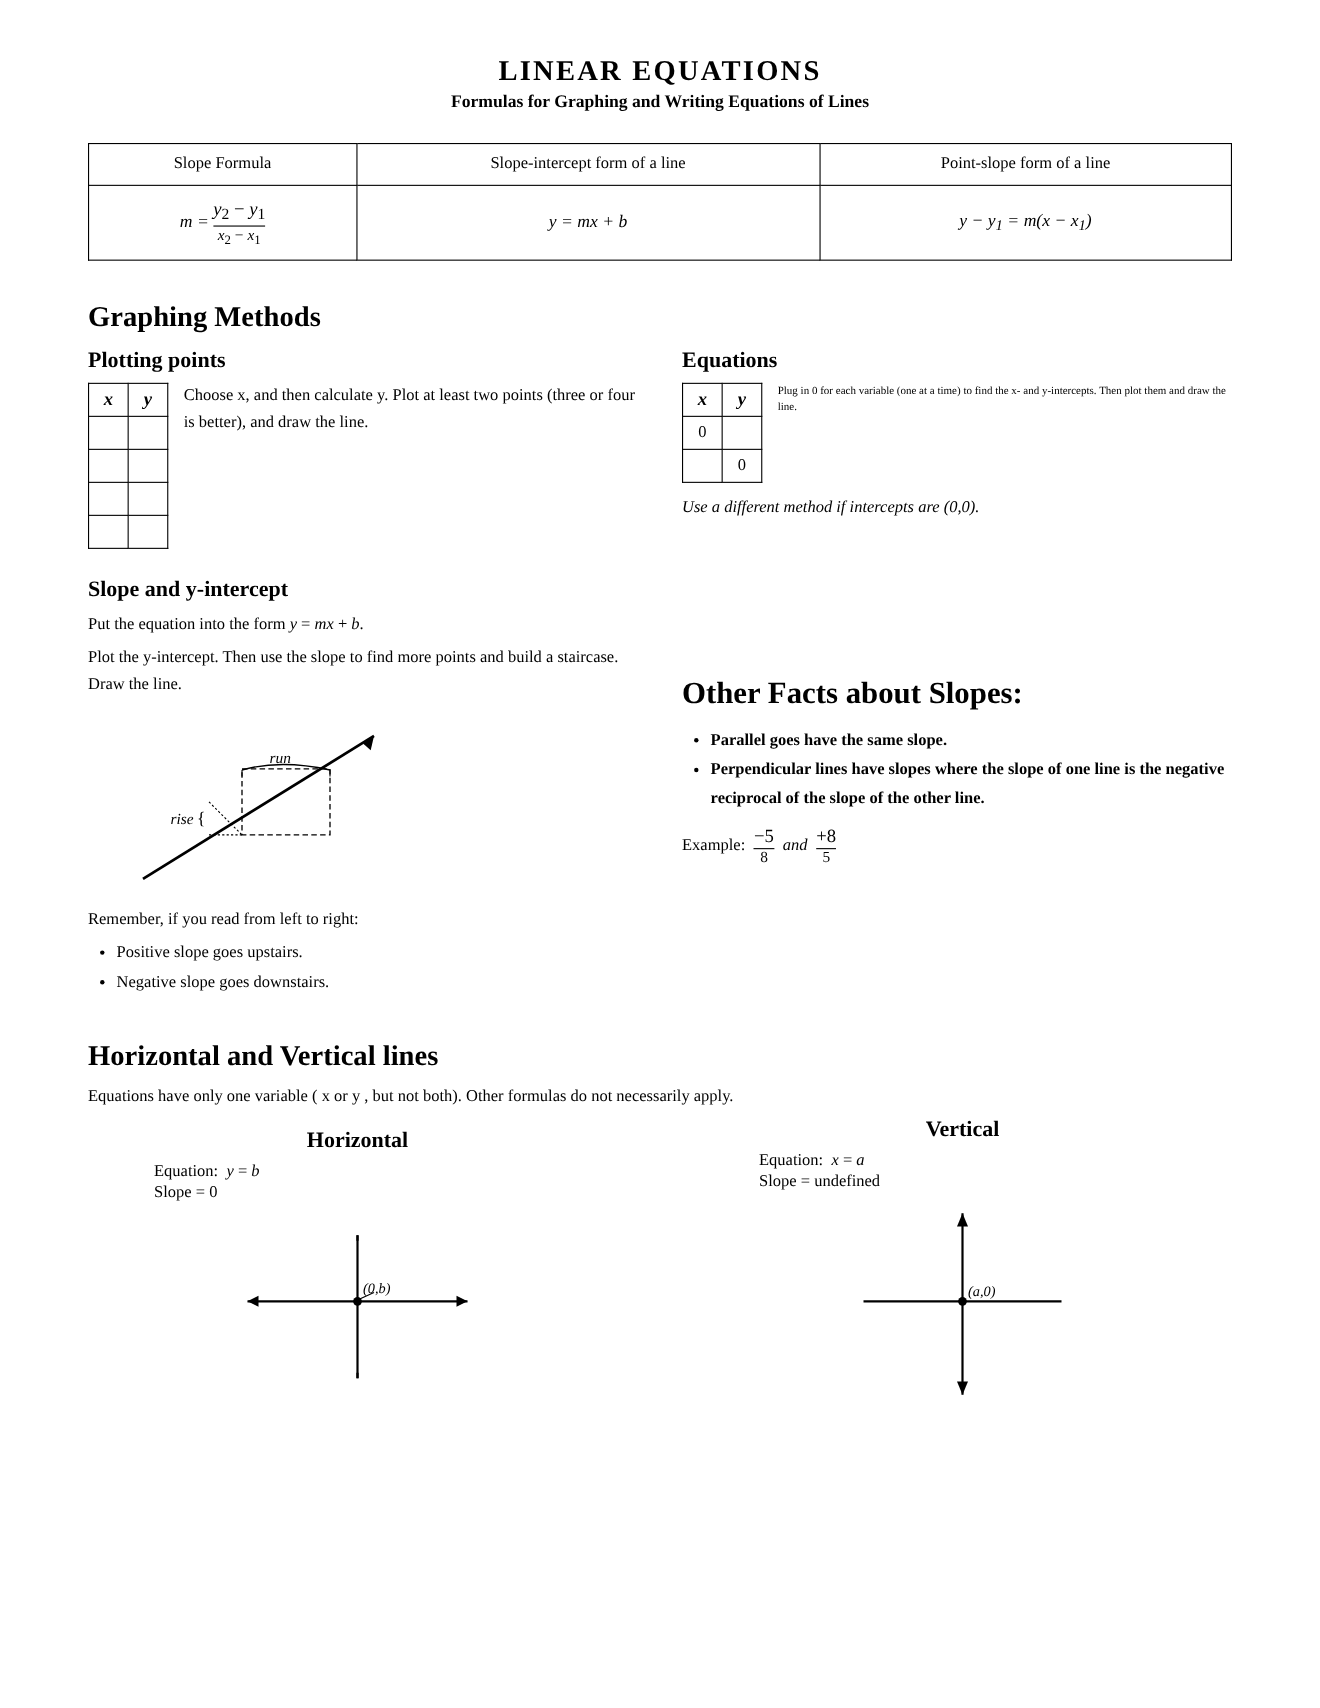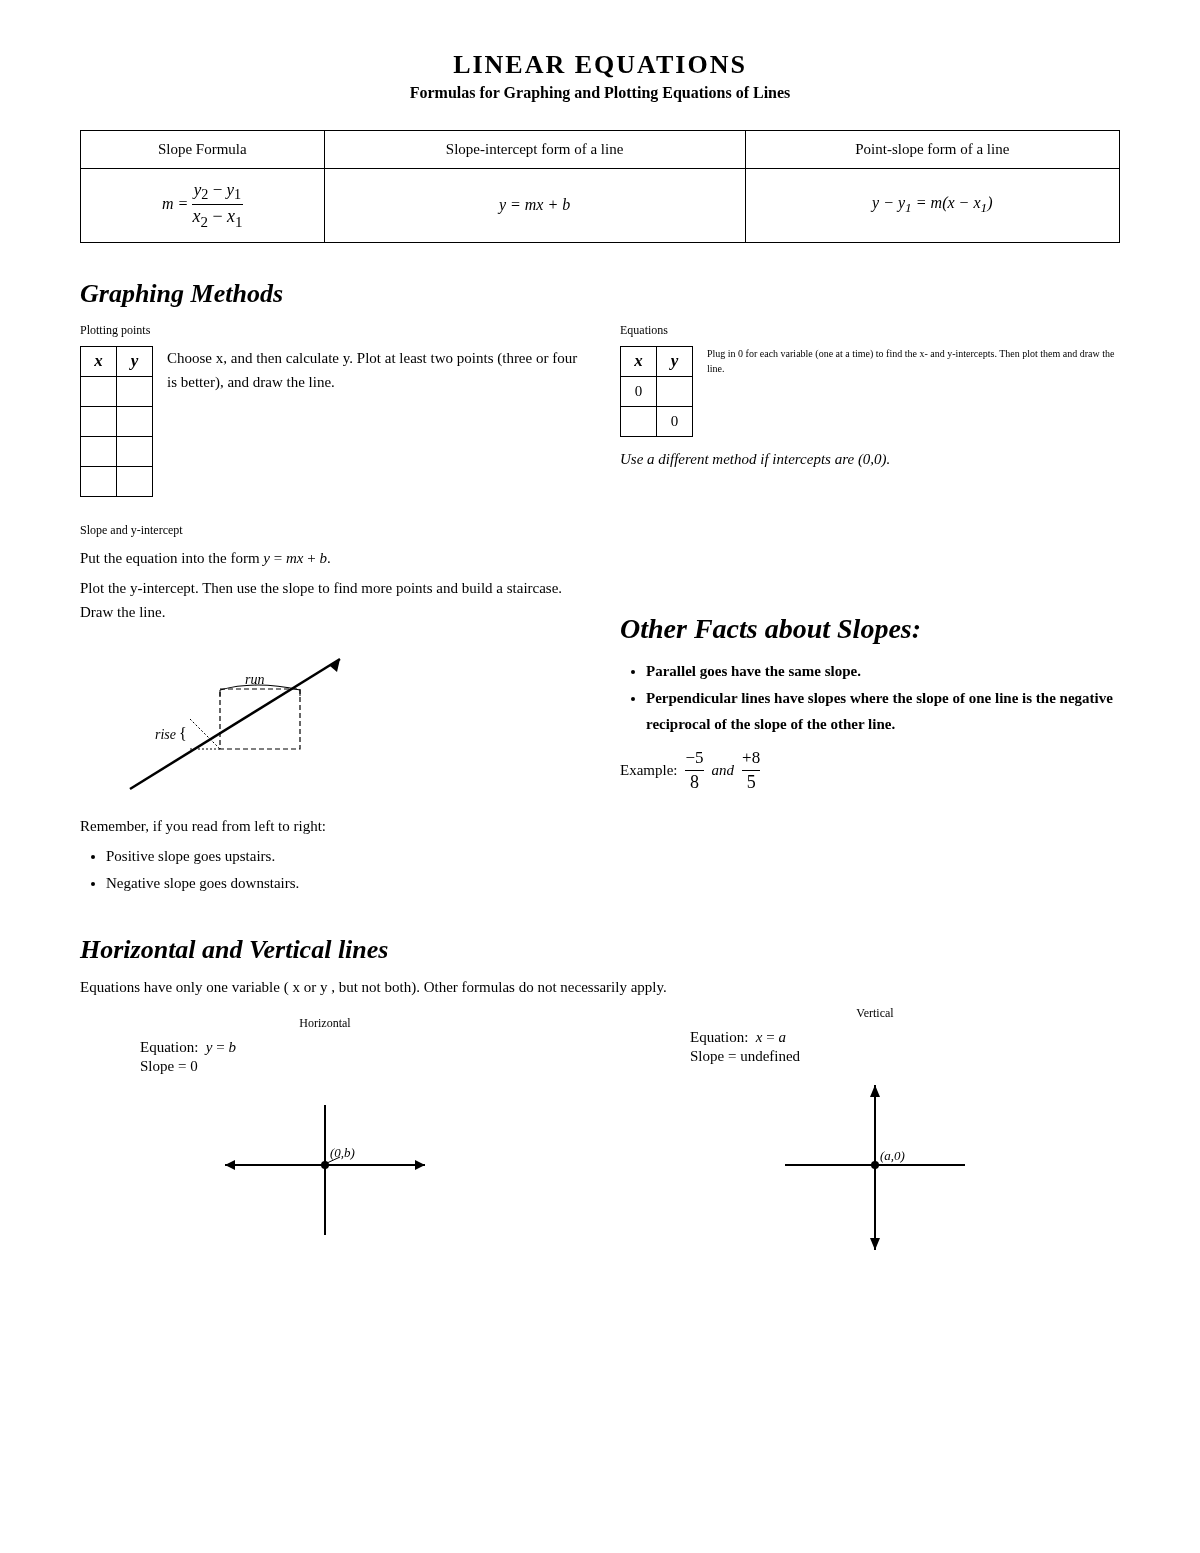--- a/index.html
+++ b/index.html
@@ -45,30 +45,29 @@
       font-size: 15px;
     }
     .formulas-table td {
       font-size: 16px;
       height: 60px;
       vertical-align: middle;
     }
 
     
     .section-heading {
-      font-style: italic;
       font-size: 26px;
       font-weight: bold;
       margin-bottom: 14px;
       margin-top: 10px;
     }
 
     .subsection-heading {
-      font-size: 12px;
-      font-weight: normal;
+      font-size: 20px;
+      font-weight: bold;
       margin-bottom: 8px;
     }
 
     
     .two-col {
       display: flex;
       gap: 40px;
       margin-bottom: 20px;
     }
     .col-left {
@@ -108,21 +107,21 @@
       vertical-align: middle;
     }
     .frac .num {
       display: block;
       border-bottom: 1px solid #000;
       font-size: 17px;
       line-height: 1.3;
     }
     .frac .den {
       display: block;
-      font-size: 18px;
+      font-size: 14px;
       line-height: 1.3;
     }
     .math-formula {
       font-style: italic;
       font-size: 16px;
     }
 
     
     .slope-diagram-container {
       position: relative;
@@ -209,21 +208,21 @@
     .slope-yi-text {
       font-size: 15px;
       line-height: 1.6;
       margin-bottom: 6px;
     }
   </style>
 </head>
 <body>
 
 <h1 class="page-title">LINEAR EQUATIONS</h1>
-<p class="page-subtitle">Formulas for Graphing and Plotting Equations of Lines</p>
+<p class="page-subtitle">Formulas for Graphing and Writing Equations of Lines</p>
 
 <table class="formulas-table">
   <thead>
     <tr>
       <th>Slope Formula</th>
       <th>Slope-intercept form of a line</th>
       <th>Point-slope form of a line</th>
     </tr>
   </thead>
   <tbody>

